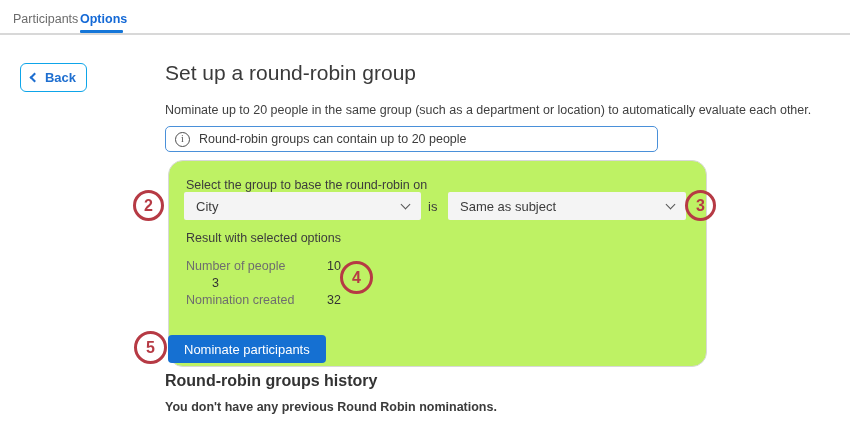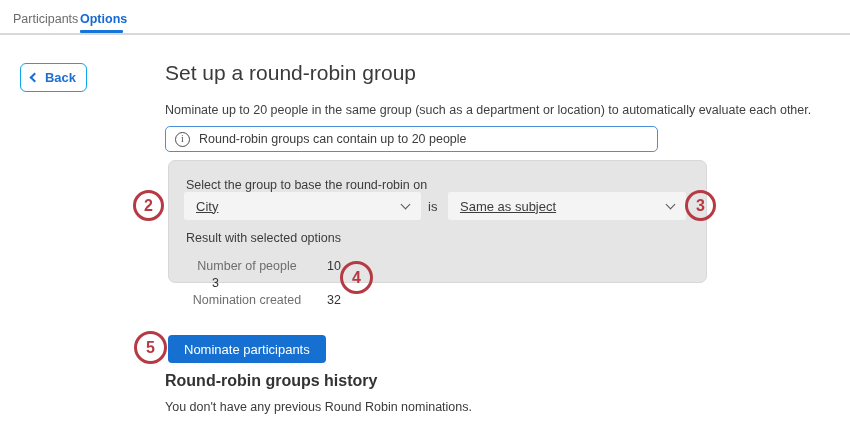--- a/index.html
+++ b/index.html
@@ -65,56 +65,56 @@
     border: 1.4px solid #4e4e4e; border-radius: 50%;
     display: flex; align-items: center; justify-content: center;
     font-size: 10px; color: #4e4e4e; font-family: "Liberation Serif", serif;
     line-height: 1;
   }
   .info-text { font-size: 12.5px; color: #3c3c3c; }
 
   
   .panel {
     position: absolute; left: 168px; top: 160px;
-    width: 539px; height: 123px;
-    background: #e5e5e5;
-    border: 1px solid #d8d8d8; border-radius: 7px;
+    width: 539px; height: 207px;
+    background: #bef264;
+    border: 1px solid #d8d8d8; border-radius: 15px;
   }
   .select-label {
     position: absolute; left: 17px; top: 17px;
     font-size: 12.5px; color: #3c3c3c;
   }
   .dd-row { position: absolute; left: 0; top: 31px; width: 100%; height: 28px; }
   .dropdown {
     position: absolute; top: 0; height: 28px;
     background: #f4f4f4; border-radius: 2px;
     display: flex; align-items: center;
     padding: 0 12px; cursor: pointer;
-    font-size: 13px; color: #3c3c3c; text-decoration: underline;
+    font-size: 13px; color: #3c3c3c;
   }
   .dd-group { left: 15px; width: 237px; }
   .dd-cond  { left: 279px; width: 238px; }
   .dd-value { flex: 1 1 auto; }
   .chev-down {
     width: 7px; height: 7px; flex: 0 0 auto;
     border-right: 1.6px solid #555; border-bottom: 1.6px solid #555;
     transform: rotate(45deg); margin-top: -4px;
   }
   .dd-connector {
     position: absolute; left: 259px; top: 7px;
     font-size: 13px; color: #3c3c3c;
   }
 
   .result-heading {
     position: absolute; left: 17px; top: 70px;
     font-size: 12.5px; color: #3c3c3c;
   }
   .result-rows { position: absolute; left: 17px; top: 96px; }
   .result-row { display: flex; height: 17px; align-items: center; }
-  .result-label { width: 122px; font-size: 12.5px; color: #6e6e6e; text-align: center; }
+  .result-label { width: 122px; font-size: 12.5px; color: #6e6e6e; }
   .result-value { width: 33px; text-align: right; font-size: 12.5px; color: #333; }
 
   
   .ann {
     position: absolute;
     border: 3px solid #b63a44; border-radius: 50%;
     background: rgba(255,255,255,0.0);
     color: #b63a44; font-weight: bold; font-size: 16px;
     display: flex; align-items: center; justify-content: center;
     z-index: 10;
@@ -135,21 +135,21 @@
     cursor: pointer;
   }
 
   
   .history-heading {
     position: absolute; left: 165px; top: 372px;
     font-size: 16px; font-weight: 600; color: #333;
   }
   .history-empty {
     position: absolute; left: 165px; top: 400px;
-    font-size: 12.5px; color: #3b3b3b;
+    font-size: 12.5px; color: #3b3b3b; font-weight: bold;
   }
 </style>
 </head>
 <body>
 
 <div class="screen">
 
   <div class="tabbar">
     <span class="tab tab-participants">Participants</span>
     <span class="tab tab-options">Options</span>

